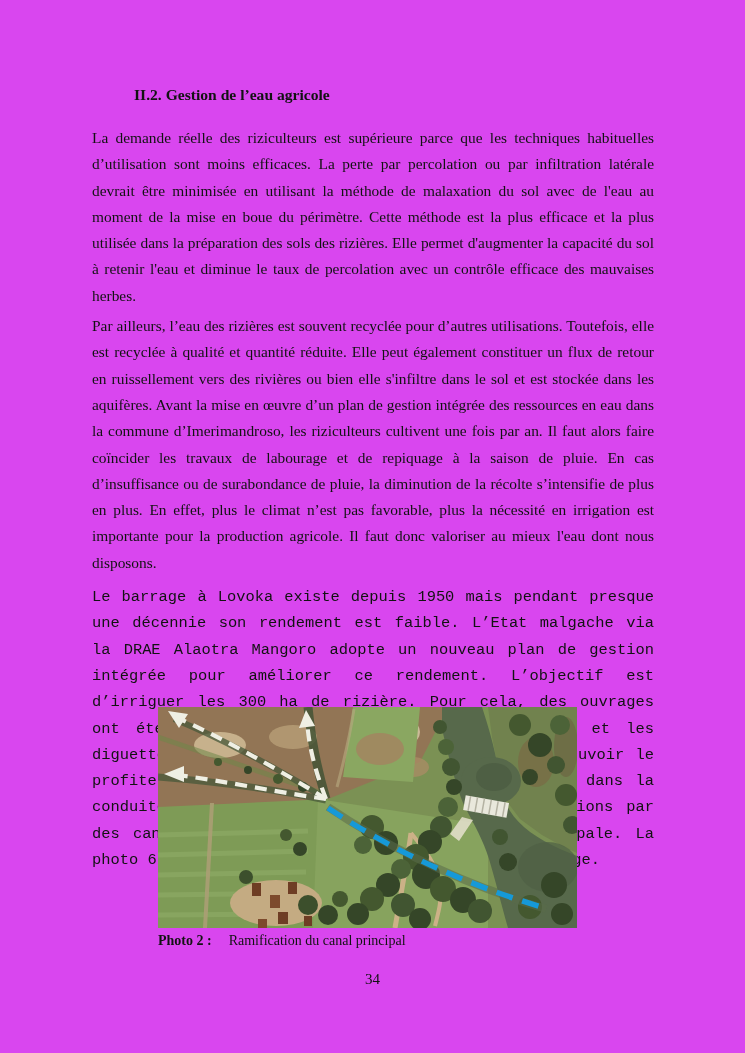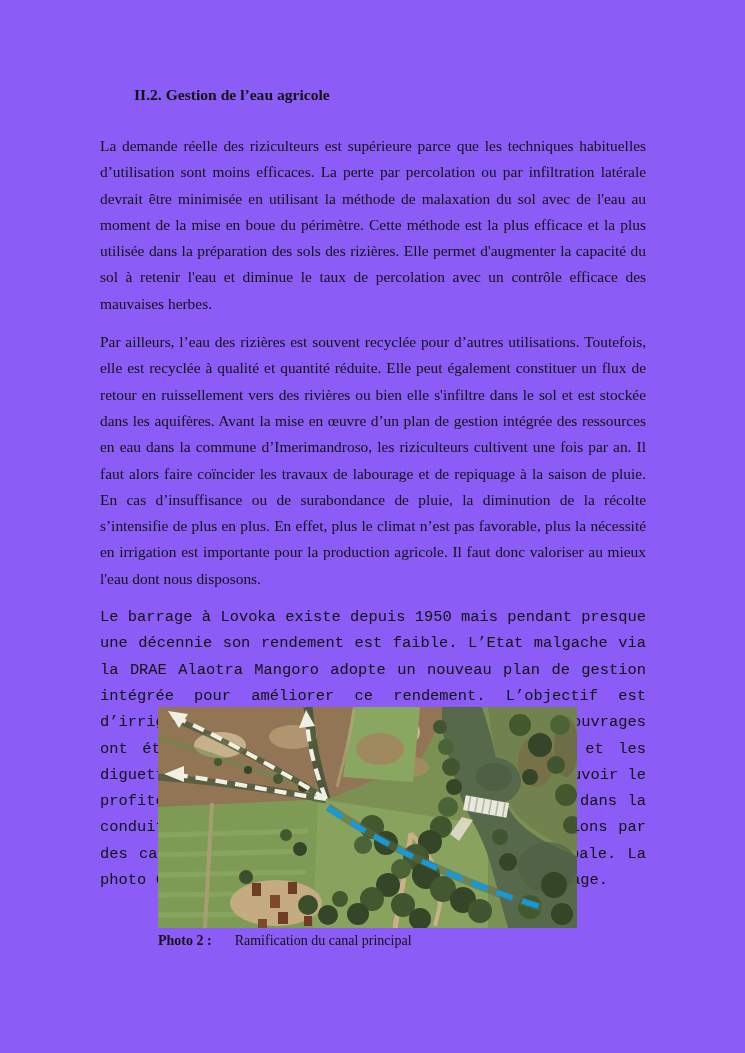--- a/index.html
+++ b/index.html
@@ -1,41 +1,41 @@
 <!DOCTYPE html>
 <html><head>
 <meta charset="utf-8">
 <style>
   html,body { margin:0; padding:0; background:#ffffff; }
   .page {
-    position:relative; width:745px; height:1053px; background:#8b5cf6;
+    position:relative; width:745px; height:1053px; background:#d946ef;
     font-family:"Liberation Serif","DejaVu Serif",serif; color:#121212;
     overflow:hidden;
   }
   .heading {
     position:absolute; left:134px; top:85px;
     font-size:15.6px; font-weight:700; line-height:20px;
   }
   .body-text {
     position:absolute; left:88px; top:121px; width:570px;
     font-size:15.4px; line-height:26.3px; text-align:justify;
     text-justify:inter-word; hyphens:none;
   }
-  .body-text p { margin:12px; }
+  .body-text p { margin:4px; }
   .body-text p.spaced { margin-top:8px;font-family:Liberation Mono, monospace; }
   figure.photo {
     position:absolute; left:158px; top:707px; width:419px; height:221px;
     margin:0; padding:0; line-height:0;
   }
   figure.photo svg { display:block; }
   .caption {
     position:absolute; left:158px; top:932px; font-size:14px; line-height:18px;
   }
   .caption .lbl { font-weight:700; }
-  .caption .txt { margin-left:23px; }
+  .caption .txt { margin-left:17px; }
   .pagenum {
     position:absolute; left:0; top:969px; width:745px; text-align:center;
     font-size:15px; line-height:20px;
   }
 </style>
 </head>
 <body>
 
 <div class="page">
 
@@ -174,14 +174,15 @@
       <polygon points="148,3 141,21 157,19" fill="#efefe4"></polygon>
 
       <path d="M170,101 Q268,166 387,201" fill="none" stroke-width="5.5" stroke-dasharray="17 10" stroke="#1699d8"></path>
     </svg>
   </figure>
 
   <div class="caption">
     <span class="lbl">Photo 2 :</span><span class="txt">Ramification du canal principal</span>
   </div>
 
+  <div class="pagenum">34</div>
 
 </div>
 
 </body></html>

